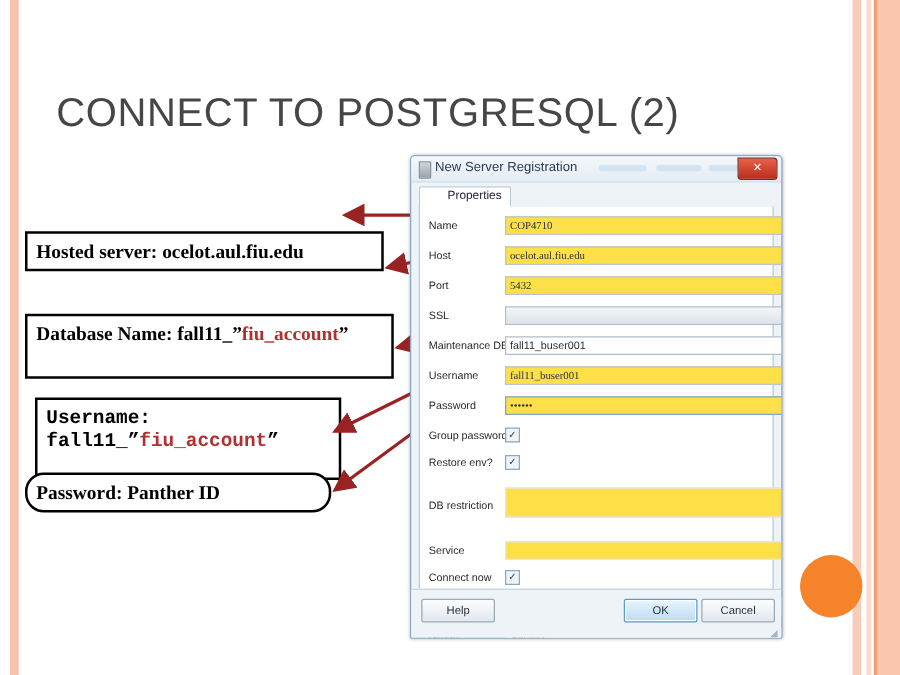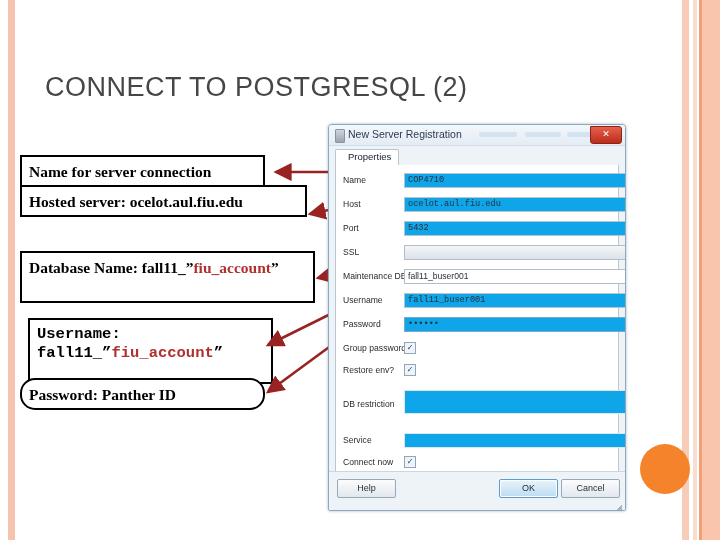--- a/index.html
+++ b/index.html
@@ -21,21 +21,21 @@
   .bar-r4          {left:702px;width:18px; background:#f9c6ad;}
 
   .orange-dot{
     position:absolute;left:640px;top:444px;width:50px;height:50px;
     border-radius:50%;background:#f5832b;
   }
 
   
   .slide-title{
     position:absolute;left:45px;top:72px;
-    font-size:27px;letter-spacing:.5px;color:#464646;
+    font-size:32px;letter-spacing:.5px;color:#464646;
     font-family:"Liberation Sans", sans-serif;font-weight:400;
     white-space:nowrap;
   }
 
   
   .callout{
     position:absolute;background:#ffffff;border:2px solid #000000;
     font-family:"Liberation Serif", serif;color:#000;
     font-size:15.5px;line-height:1.25;
     padding:5px 0 5px 7px;box-sizing:border-box;
@@ -85,42 +85,42 @@
     position:absolute;right:3px;top:1px;width:30px;height:16px;
     background:linear-gradient(#e8604a,#b92d1d);
     border:1px solid #8d2314;border-radius:0 3px 3px 3px;
     color:#ffffff;font-size:9px;line-height:15px;text-align:center;
     font-family:"Liberation Sans", sans-serif;
   }
   .dlg-body{position:relative;height:366px;}
 
   .tabstrip{position:absolute;left:6px;top:3px;right:6px;height:16px;border-bottom:1px solid #b9c6d3;}
   .tab{
-    position:absolute;left:0;top:0;height:16px;padding:1px 7px 0 12px;
+    position:absolute;left:0;top:0;height:16px;padding:1px 7px 0 22px;
     background:#ffffff;border:1px solid #b9c6d3;border-bottom:none;
     font-size:9.5px;color:#223;border-radius:2px 2px 0 0;
     font-family:"Liberation Sans", sans-serif;
   }
 
   .panel{
     position:absolute;left:6px;top:19px;right:6px;bottom:40px;
     background:#ffffff;border:1px solid #b9c6d3;border-top:none;
   }
 
   .row{position:absolute;left:0;width:100%;height:17px;padding-left:37px;}
   .lbl{
     position:absolute;left:7px;top:2px;font-size:8.6px;color:#2a2a2a;
     white-space:nowrap;font-family:"Liberation Sans", sans-serif;
   }
   .fld{
     position:absolute;left:68px;right:6px;top:0;height:15px;
-    border:1px solid #b7c4d1;background:#0ea5e9;
+    border:1px solid #b7c4d1;background:#fde047;
     font-size:8.6px;color:#28313a;
     padding:1px 0 0 3px;box-sizing:border-box;white-space:nowrap;overflow:hidden;
-    font-family:Liberation Mono, monospace;
+    font-family:Liberation Serif, serif;
   }
   .fld.focus{border:1px solid #7aa7cc;}
   .fld.blank{border:1px solid #dfe6ec;}
   .combo{
     position:absolute;left:68px;right:6px;top:0;height:15px;
     border:1px solid #b0bdca;background:#ffffff;
     font-size:8.6px;color:#28313a;padding:1px 14px 0 3px;box-sizing:border-box;
     white-space:nowrap;overflow:hidden;font-family:"Liberation Sans", sans-serif;
   }
   .combo.grey{background:linear-gradient(#f4f6f8,#dde3e9);}
@@ -169,23 +169,20 @@
 
   <div class="bar bar-left"></div>
   <div class="bar bar-r1"></div>
   <div class="bar bar-r2"></div>
   <div class="bar bar-r3"></div>
   <div class="bar bar-r4"></div>
   <div class="orange-dot"></div>
 
   <div class="slide-title">CONNECT TO POSTGRESQL (2)</div>
 
-  <div class="callout" id="cb-name">
-    <b>Name for server connection</b>
-  </div>
 
   <div class="callout" id="cb-host">
     <b>Hosted server: ocelot.aul.fiu.edu</b>
   </div>
 
   <div class="callout" id="cb-db">
     <b>Database Name: fall11_”</b><b class="red">fiu_account</b><b>”</b>
   </div>
 
   <div class="callout" id="cb-user">

